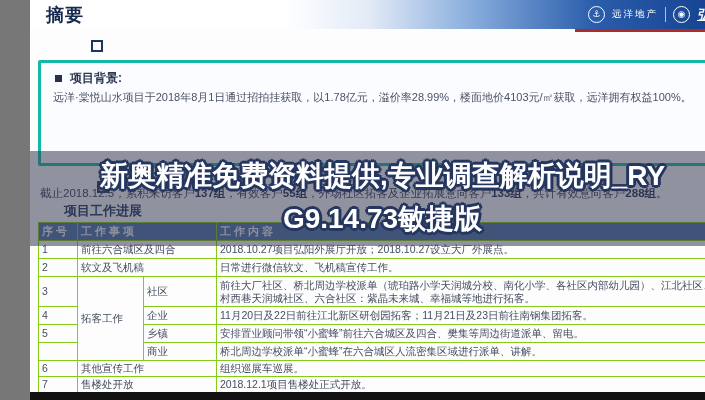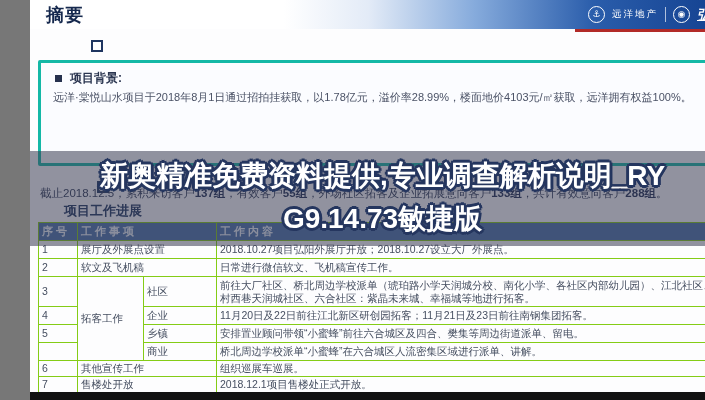--- a/index.html
+++ b/index.html
@@ -92,21 +92,21 @@
         <col style="width:511px">
     </colgroup>
     <tbody>
         <tr style="height: 18px;">
           <th>序号</th>
           <th colspan="2">工作事项</th>
           <th>工作内容</th>
         </tr>
         <tr style="height: 18px;">
           <td>1</td>
-          <td colspan="2">展厅及外展点设置</td>
+          <td colspan="2">前往六合城区及四合</td>
           <td>2018.10.27项目弘阳外展厅开放；2018.10.27设立大厂外展点。</td>
         </tr>
         <tr style="height: 18px;">
           <td>2</td>
           <td colspan="2">软文及飞机稿</td>
           <td>日常进行微信软文、飞机稿宣传工作。</td>
         </tr>
         <tr style="height: 30px;">
           <td>3</td>
           <td rowspan="4">拓客工作</td>

